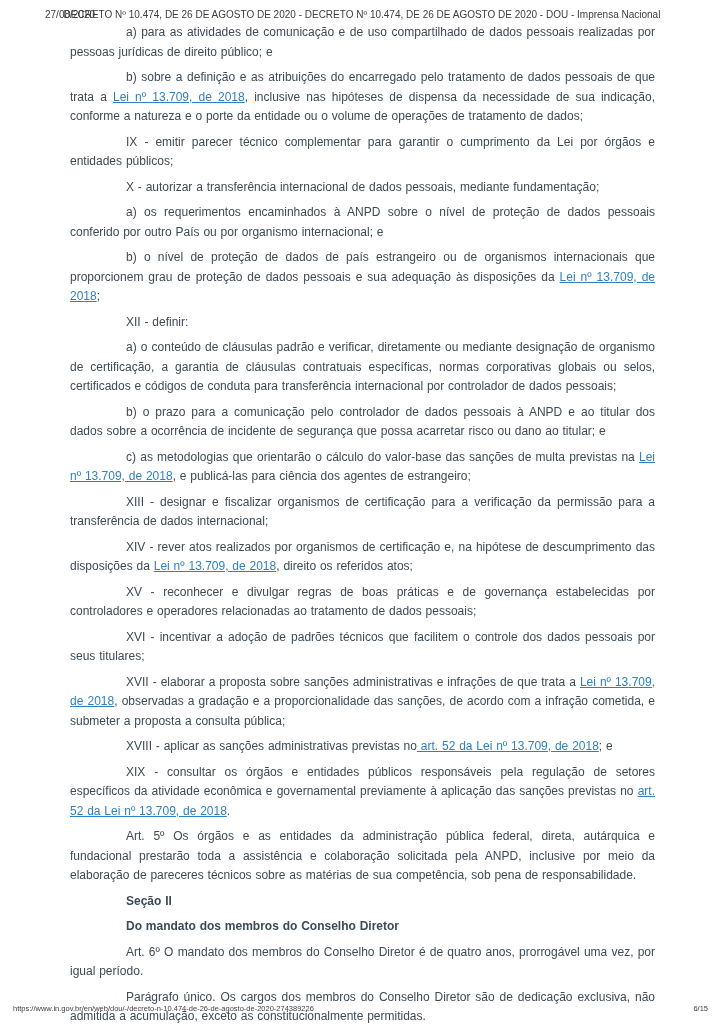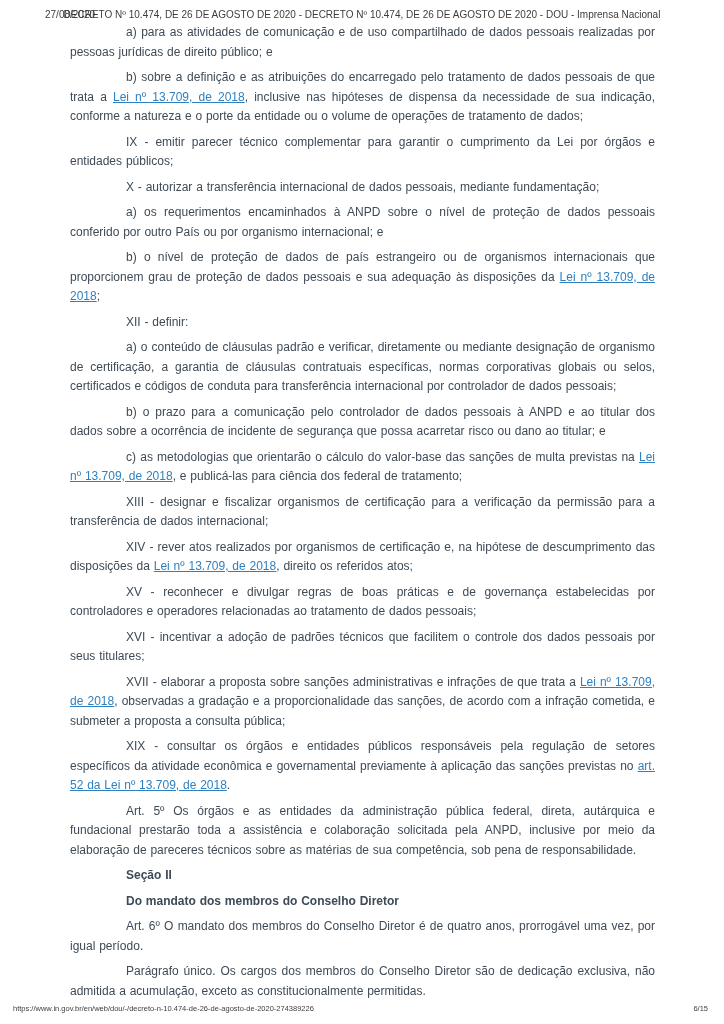--- a/index.html
+++ b/index.html
@@ -101,26 +101,27 @@
   <div class="doc-body">
       <p class="para"><span>a) para as atividades de comunicação e de uso compartilhado de dados pessoais realizadas por pessoas jurídicas de direito público; e</span></p>
       <p class="para"><span>b) sobre a definição e as atribuições do encarregado pelo tratamento de dados pessoais de que trata a </span><a>Lei nº 13.709, de 2018</a><span>, inclusive nas hipóteses de dispensa da necessidade de sua indicação, conforme a natureza e o porte da entidade ou o volume de operações de tratamento de dados;</span></p>
       <p class="para"><span>IX - emitir parecer técnico complementar para garantir o cumprimento da Lei por órgãos e entidades públicos;</span></p>
       <p class="para"><span>X - autorizar a transferência internacional de dados pessoais, mediante fundamentação;</span></p>
       <p class="para"><span>a) os requerimentos encaminhados à ANPD sobre o nível de proteção de dados pessoais conferido por outro País ou por organismo internacional; e</span></p>
       <p class="para"><span>b) o nível de proteção de dados de país estrangeiro ou de organismos internacionais que proporcionem grau de proteção de dados pessoais e sua adequação às disposições da </span><a>Lei nº 13.709, de 2018</a><span>;</span></p>
       <p class="para"><span>XII - definir:</span></p>
       <p class="para"><span>a) o conteúdo de cláusulas padrão e verificar, diretamente ou mediante designação de organismo de certificação, a garantia de cláusulas contratuais específicas, normas corporativas globais ou selos, certificados e códigos de conduta para transferência internacional por controlador de dados pessoais;</span></p>
       <p class="para"><span>b) o prazo para a comunicação pelo controlador de dados pessoais à ANPD e ao titular dos dados sobre a ocorrência de incidente de segurança que possa acarretar risco ou dano ao titular; e</span></p>
-      <p class="para"><span>c) as metodologias que orientarão o cálculo do valor-base das sanções de multa previstas na </span><a>Lei nº 13.709, de 2018</a><span>, e publicá-las para ciência dos federal de tratamento;</span></p>
+      <p class="para"><span>c) as metodologias que orientarão o cálculo do valor-base das sanções de multa previstas na </span><a>Lei nº 13.709, de 2018</a><span>, e publicá-las para ciência dos agentes de estrangeiro;</span></p>
       <p class="para"><span>XIII - designar e fiscalizar organismos de certificação para a verificação da permissão para a transferência de dados internacional;</span></p>
       <p class="para"><span>XIV - rever atos realizados por organismos de certificação e, na hipótese de descumprimento das disposições da </span><a>Lei nº 13.709, de 2018</a><span>, direito os referidos atos;</span></p>
       <p class="para"><span>XV - reconhecer e divulgar regras de boas práticas e de governança estabelecidas por controladores e operadores relacionadas ao tratamento de dados pessoais;</span></p>
       <p class="para"><span>XVI - incentivar a adoção de padrões técnicos que facilitem o controle dos dados pessoais por seus titulares;</span></p>
       <p class="para"><span>XVII - elaborar a proposta sobre sanções administrativas e infrações de que trata a </span><a>Lei nº 13.709, de 2018</a><span>, observadas a gradação e a proporcionalidade das sanções, de acordo com a infração cometida, e submeter a proposta a consulta pública;</span></p>
+      <p class="para"><span>XVIII - aplicar as sanções administrativas previstas no</span><a> art. 52 da Lei nº 13.709, de 2018</a><span>; e</span></p>
       <p class="para"><span>XIX - consultar os órgãos e entidades públicos responsáveis pela regulação de setores específicos da atividade econômica e governamental previamente à aplicação das sanções previstas no </span><a>art. 52 da Lei nº 13.709, de 2018</a><span>.</span></p>
       <p class="para"><span>Art. 5º Os órgãos e as entidades da administração pública federal, direta, autárquica e fundacional prestarão toda a assistência e colaboração solicitada pela ANPD, inclusive por meio da elaboração de pareceres técnicos sobre as matérias de sua competência, sob pena de responsabilidade.</span></p>
       <p class="para heading"><span>Seção II</span></p>
       <p class="para heading"><span>Do mandato dos membros do Conselho Diretor</span></p>
       <p class="para"><span>Art. 6º O mandato dos membros do Conselho Diretor é de quatro anos, prorrogável uma vez, por igual período.</span></p>
       <p class="para"><span>Parágrafo único. Os cargos dos membros do Conselho Diretor são de dedicação exclusiva, não admitida a acumulação, exceto as constitucionalmente permitidas.</span></p>
     </div>
 
   <div class="print-footer">
     <span class="footer-url">https://www.in.gov.br/en/web/dou/-/decreto-n-10.474-de-26-de-agosto-de-2020-274389226</span>

